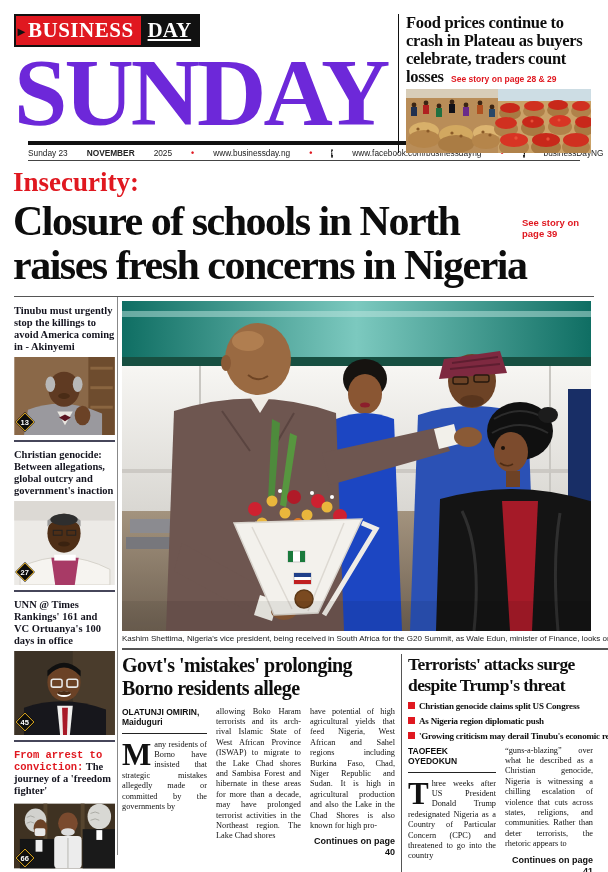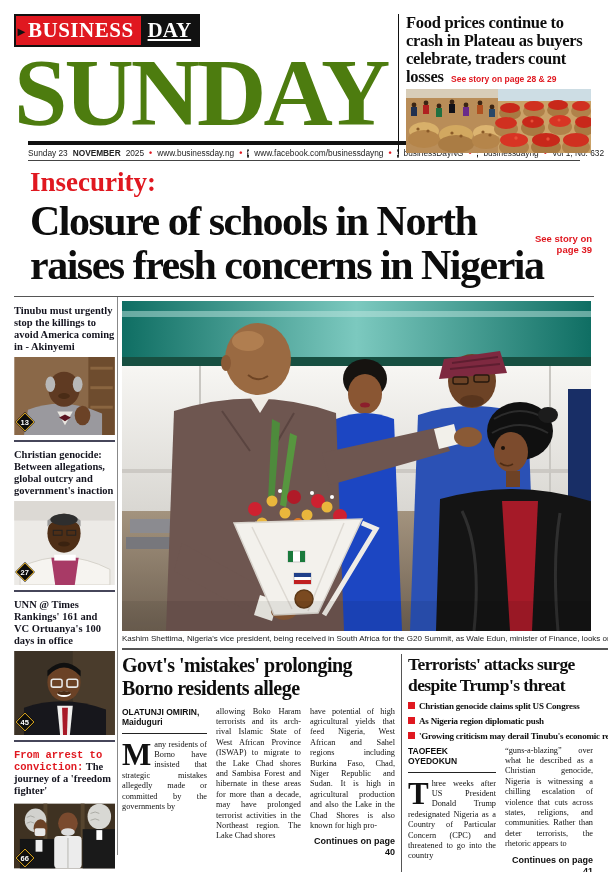--- a/index.html
+++ b/index.html
@@ -6,40 +6,40 @@
   #page{position:relative;width:608px;height:872px;background:#fff;overflow:hidden;
         font-family:"Liberation Sans",sans-serif;color:#0e0e0e;}
   
   .header{position:relative;padding:14px 14px 0 14px;}
   .logo{display:inline-flex;align-items:stretch;border:2px solid #111;position:relative;}
   .logo .arrow{position:absolute;left:-1px;top:50%;transform:translateY(-50%);color:#111;
       font-size:13px;line-height:1;font-weight:bold;}
   .logo .b1{background:#e01820;color:#fff;font:700 21px/1 "Liberation Serif",serif;
       padding:4px 7px 4px 12px;letter-spacing:.5px;}
   .logo .b2{background:#111;color:#fff;font:700 21px/1 "Liberation Serif",serif;padding:4px 7px;text-decoration:underline;}
-  .sunday{font:700 96px/0.92 "Liberation Serif",serif;color:#4d7c0f;letter-spacing:-3px;
+  .sunday{font:700 96px/0.92 "Liberation Serif",serif;color:#6d28d9;letter-spacing:-3px;
       margin-top:2px;}
   .teaser{position:absolute;top:14px;right:14px;width:188px;border-left:1.5px solid #111;
       padding-left:7px;}
   .teaser-h{font:700 16.5px/17px "Liberation Serif",serif;letter-spacing:-.3px;}
   .teaser-see{font:700 8.5px/10px "Liberation Sans",sans-serif;color:#e01820;margin-left:3px;}
   .teaser-photo{margin-top:3px;width:185px;height:64px;overflow:hidden;}
   .rule-thick{height:4px;background:#111;margin:4px 14px 0 14px;}
-  .dateline{display:flex;align-items:center;gap:5px;margin:3px 14px 2px 14px;
+  .dateline{display:flex;align-items:center;gap:19px;margin:3px 14px 2px 14px;
       font-size:8.3px;color:#222;white-space:nowrap;}
   .dateline .bold{font-weight:700;}
   .dot{color:#e01820;font-weight:700;font-size:9px;}
   .soc{display:inline-flex;width:9px;height:9px;border-radius:50%;background:#111;color:#fff;
       font:700 6px/9px "Liberation Sans",sans-serif;justify-content:center;}
   .rule-thin{height:1px;background:#444;margin:0 14px;}
   
-  .lead{position:relative;padding:8px 14px 6px 30px;}
+  .lead{position:relative;padding:8px 14px 6px 13px;}
   .kicker{font:700 27px/1 "Liberation Serif",serif;color:#e01820;margin-bottom:3px;}
   .lead-h{font:700 42px/1.05 "Liberation Serif",serif;letter-spacing:-1.5px;color:#0d0d0d;}
-  .lead-see{position:absolute;right:16px;top:72px;width:70px;text-align:right;
+  .lead-see{position:absolute;right:16px;top:56px;width:70px;
       font:700 9.5px/11px "Liberation Sans",sans-serif;color:#e01820;}
   .rule-mid{height:1.5px;background:#555;margin:2px 14px 0 14px;}
   
   .content{display:flex;align-items:stretch;height:558px;}
   .sidebar{width:120px;border-right:1px solid #888;padding:8px 2px 0 14px;box-sizing:border-box;}
   .sb-title{font:700 10.5px/12px "Liberation Serif",serif;color:#14141f;margin-bottom:4px;}
   .sb-title .red{color:#e01820;font-family:Liberation Mono, monospace;}
   .sb-photo{position:relative;width:101px;overflow:hidden;margin-bottom:5px;}
   .badge{position:absolute;left:4px;bottom:6px;width:14px;height:14px;background:#0d0d0d;
       transform:rotate(45deg);display:flex;align-items:center;justify-content:center;

